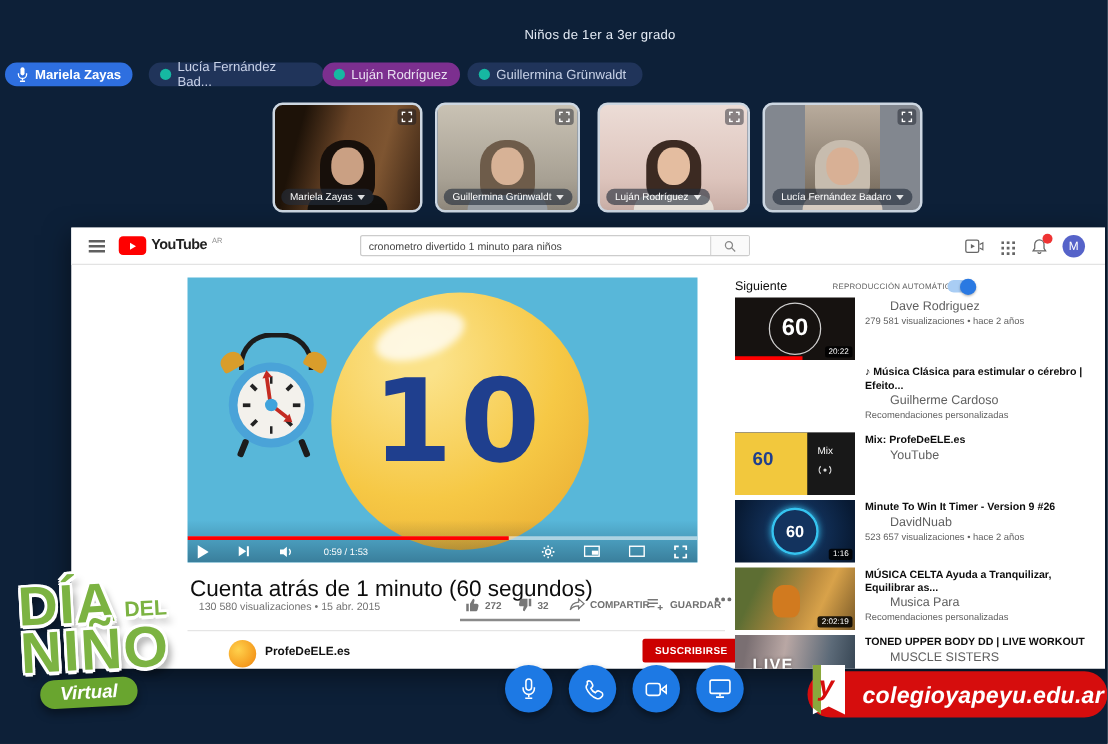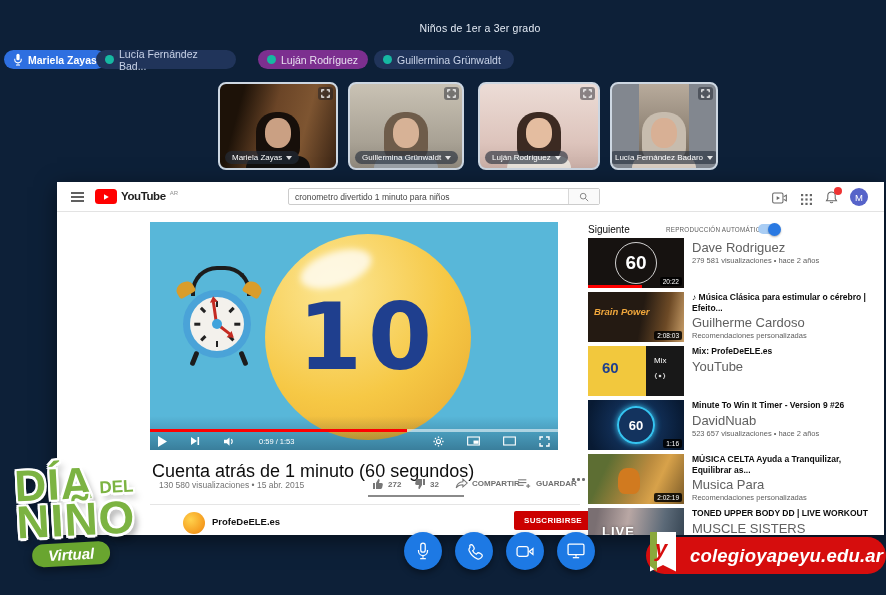--- a/index.html
+++ b/index.html
@@ -120,21 +120,21 @@
   .sb-auto{position:absolute;left:609px;top:44px;font-size:6.3px;color:#606060;letter-spacing:.2px;}
   .toggle{position:absolute;left:701px;top:42px;width:22px;height:10px;border-radius:5px;background:#a9cdf4;}
   .toggle .knob{position:absolute;right:-1px;top:-1.5px;width:13px;height:13px;border-radius:50%;background:#2a79e2;
       box-shadow:0 1px 2px rgba(0,0,0,.3);}
   .sbitem{position:absolute;left:531px;width:292px;height:50px;}
   .sbthumb{position:absolute;left:0;top:0;width:96px;height:50px;overflow:hidden;background:#111;}
   .sbdur{position:absolute;right:2px;bottom:2px;background:rgba(0,0,0,.85);color:#fff;font-size:6.5px;
       padding:1px 3px;border-radius:2px;}
   .sbtext{position:absolute;left:104px;top:0;width:186px;}
   .sbtitle{font-size:8.5px;line-height:10.5px;color:#0d0d0d;font-weight:bold;max-height:21px;overflow:hidden;}
-  .sbchan{font-size:13px;color:#606060;margin-top:2px;}
+  .sbchan{font-size:10px;color:#606060;margin-top:2px;margin-left:20px;}
   .sbmeta{font-size:7.5px;color:#606060;margin-top:1px;}
   .th-ring{position:absolute;left:50%;top:50%;transform:translate(-50%,-50%);border-radius:50%;}
   .watched{position:absolute;left:0;bottom:0;height:2.6px;background:#f00;width:56%;}
   .th1{background:#161210;}
   .th1 .big{position:absolute;left:50%;top:50%;transform:translate(-50%,-50%);color:#fff;font-size:19px;font-weight:bold;}
   .th1 .th-ring{width:40px;height:40px;border:1.5px solid rgba(255,255,255,.8);}
   .th2{background:linear-gradient(100deg,#241a12 55%,#6d4a26 80%,#caa06a);}
   .th2 .bp{position:absolute;left:6px;top:14px;color:#f0a73c;font-size:9.5px;font-weight:bold;font-style:italic;}
   .th3l{position:absolute;left:0;top:0;width:58px;height:100%;background:#f2c83d;}
   .th3l .mini{position:absolute;left:14px;top:13px;color:#1f3f8e;font-size:15px;font-weight:bold;}
@@ -185,21 +185,21 @@
 
   <div class="pill blue" style="left:4px;width:102px;">
     <svg width="10" height="13" viewBox="0 0 12 16">
         <rect x="4" y="1" width="4" height="8" rx="2" fill="#fff"></rect>
         <path d="M2 7v1a4 4 0 0 0 8 0V7" fill="none" stroke="#fff" stroke-width="1.3"></path>
         <line x1="6" y1="12.5" x2="6" y2="14" stroke="#fff" stroke-width="1.3"></line>
         <line x1="3.5" y1="14.8" x2="8.5" y2="14.8" stroke="#fff" stroke-width="1.3"></line>
       </svg>
     <span>Mariela Zayas</span>
   </div>
-  <div class="pill dark" style="left:96px;width:140px;">
+  <div class="pill dark" style="left:119px;width:140px;">
     <span class="dot"></span>
     <span>Lucía Fernández Bad...</span>
   </div>
   <div class="pill purple" style="left:258px;width:110px;">
     <span class="dot"></span>
     <span>Luján Rodríguez</span>
   </div>
   <div class="pill dark" style="left:374px;width:140px;">
     <span class="dot"></span>
     <span>Guillermina Grünwaldt</span>
@@ -246,21 +246,21 @@
     <div class="expand">
       <svg width="9" height="9" viewBox="0 0 11 11">
           <path d="M1 4V1h3M7 1h3v3M10 7v3H7M4 10H1V7" fill="none" stroke="#fff" stroke-width="1.4"></path>
         </svg>
     </div>
     <div class="nametag">
         <span>Luján Rodríguez</span>
         <span class="chev"></span>
       </div>
   </div>
-  <div class="tile t4" style="left:610px;width:108px;padding-left:44px;">
+  <div class="tile t4" style="left:610px;width:128px;padding-left:44px;">
     <div class="inner">
       <div class="person">
           <div class="hair"></div>
           <div class="face"></div>
           <div class="torso"></div>
         </div>
     </div>
     <div class="expand">
       <svg width="9" height="9" viewBox="0 0 11 11">
           <path d="M1 4V1h3M7 1h3v3M10 7v3H7M4 10H1V7" fill="none" stroke="#fff" stroke-width="1.4"></path>
@@ -469,24 +469,20 @@
         <div class="watched"></div>
         <span class="sbdur">20:22</span>
       </div>
       <div class="sbtext">
         <div class="sbchan">Dave Rodriguez</div>
         <div class="sbmeta">279 581 visualizaciones • hace 2 años</div>
       </div>
     </div>
 
     <div class="sbitem" style="top:110px;">
-      <div class="sbthumb th2">
-        <div class="bp">Brain Power</div>
-        <span class="sbdur">2:08:03</span>
-      </div>
       <div class="sbtext">
         <div class="sbtitle">♪ Música Clásica para estimular o cérebro | Efeito...</div>
         <div class="sbchan">Guilherme Cardoso</div>
         <div class="sbmeta">Recomendaciones personalizadas</div>
       </div>
     </div>
 
     <div class="sbitem" style="top:164px;">
       <div class="sbthumb">
         <div class="th3l">

